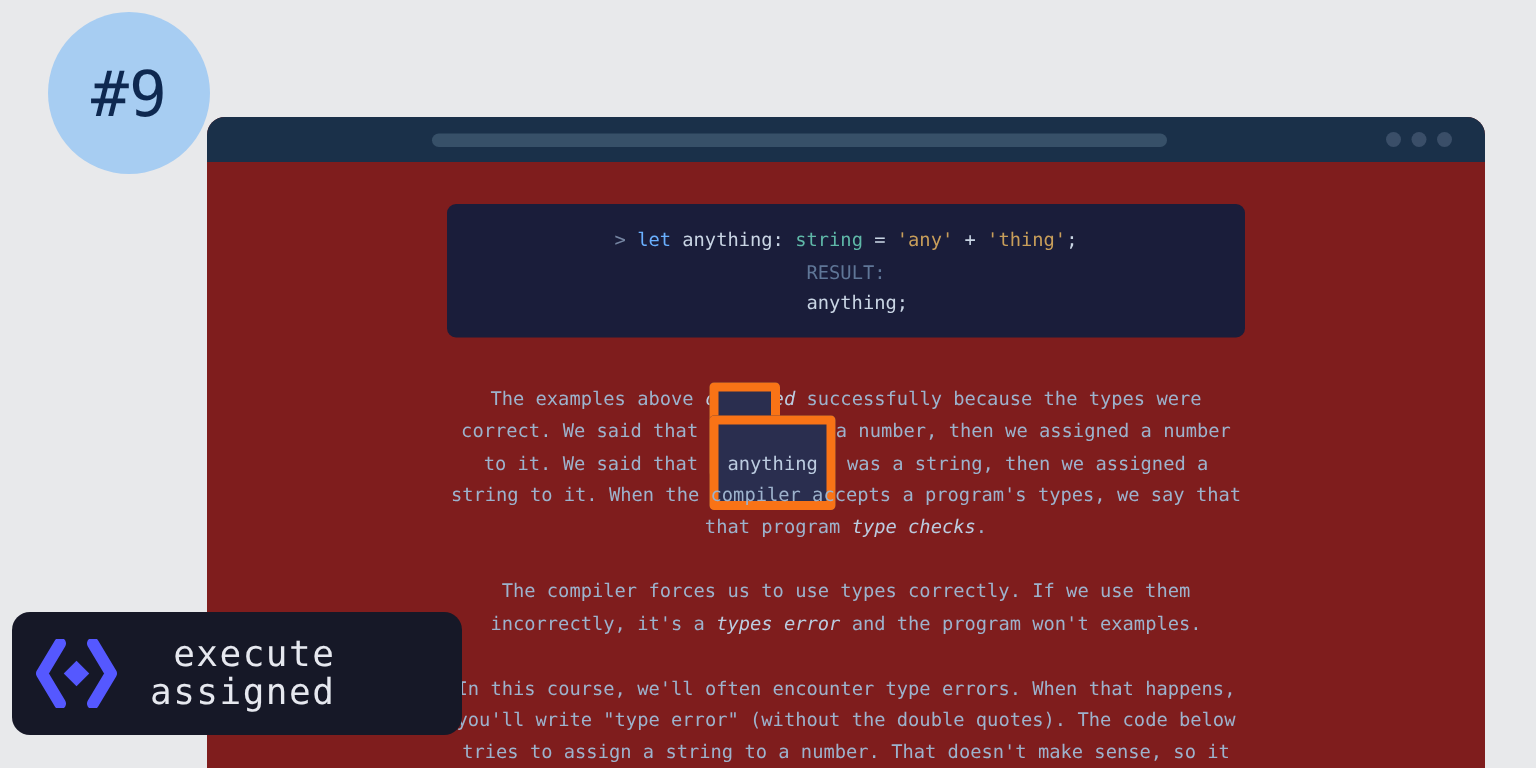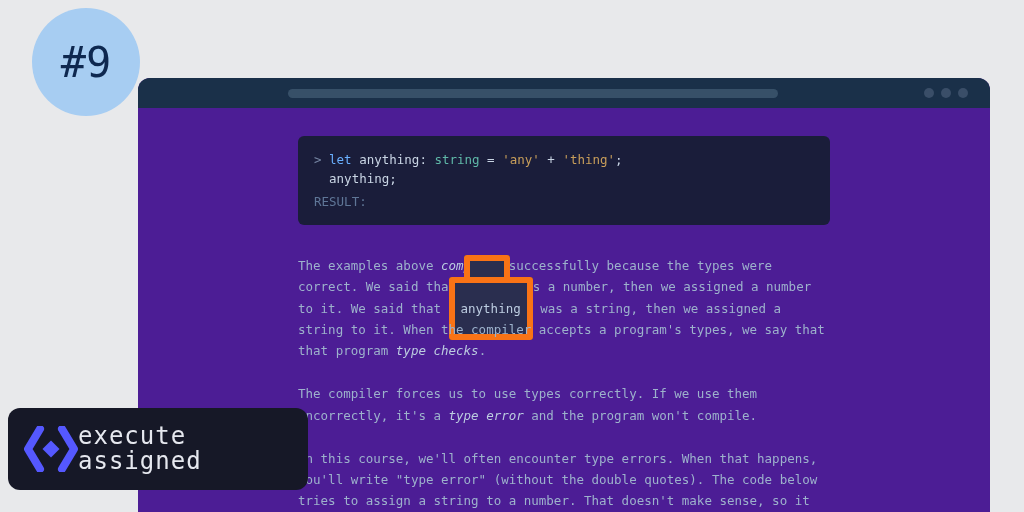--- a/index.html
+++ b/index.html
@@ -27,23 +27,24 @@
   color: #0e2850;
   z-index: 10;
   font-family: ui-monospace, monospace;
 }
 .window {
   position: absolute;
   top: 78px;
   left: 138px;
   right: 34px;
   bottom: 0;
-  background: #4c1d95;
+  background: #7f1d1d;
   border-radius: 12px 12px 0 0;
   overflow: hidden;
+  text-align: center;
 }
 .titlebar {
   height: 30px;
   background: #1a3049;
   display: flex;
   align-items: center;
   justify-content: space-between;
   padding: 0 22px 0 150px;
 }
 .tb-bar {
@@ -108,22 +109,23 @@
   position: absolute;
   left: 8px;
   bottom: 22px;
   width: 300px;
   height: 82px;
   background: #161827;
   border-radius: 12px;
   display: flex;
   align-items: center;
   padding: 0 16px;
-  gap: 0;
+  gap: 22px;
   z-index: 20;
+  text-align: right;
 }
 .logo-icon {
   display: flex;
   align-items: center;
 }
 .logo-text {
   font-family: ui-monospace, monospace;
   font-size: 24px;
   line-height: 1.05;
   color: #e6e8ef;
@@ -144,27 +146,27 @@
       <span></span>
       <span></span>
       <span></span>
     </div>
   </div>
 
   <div class="content">
 
     <div class="code-block">
       <div class="code-line"><span class="prompt">&gt; </span><span class="kw">let</span><span> anything</span><span class="op">: </span><span class="typ">string</span><span class="op"> = </span><span class="str">'any'</span><span class="op"> + </span><span class="str">'thing'</span><span class="op">;</span></div>
+      <div class="code-line result-label">RESULT:</div>
       <div class="code-line">  anything;</div>
-      <div class="code-line result-label">RESULT:</div>
     </div>
 
     <p class="para"><span>The examples above </span><em>compiled</em><span> successfully because the types were correct. We said that </span><span class="code-pill">sum</span><span> was a number, then we assigned a number to it. We said that </span><span class="code-pill">anything</span><span> was a string, then we assigned a string to it. When the compiler accepts a program's types, we say that that program </span><em>type checks</em><span>.</span></p>
 
-    <p class="para"><span>The compiler forces us to use types correctly. If we use them incorrectly, it's a </span><em>type error</em><span> and the program won't compile.</span></p>
+    <p class="para"><span>The compiler forces us to use types correctly. If we use them incorrectly, it's a </span><em>types error</em><span> and the program won't examples.</span></p>
 
     <p class="para">In this course, we'll often encounter type errors. When that happens, you'll write "type error" (without the double quotes). The code below tries to assign a string to a number. That doesn't make sense, so it type errors. Write "type error" in the box.</p>
 
   </div>
 </div>
 
 <div class="logo-card">
   <div class="logo-icon">
     <svg width="54" height="46" viewBox="0 0 54 46">
       <path d="M16 3 L4 23 L16 43" stroke="#5558ff" stroke-width="8" fill="none" stroke-linecap="round" stroke-linejoin="round"></path>

